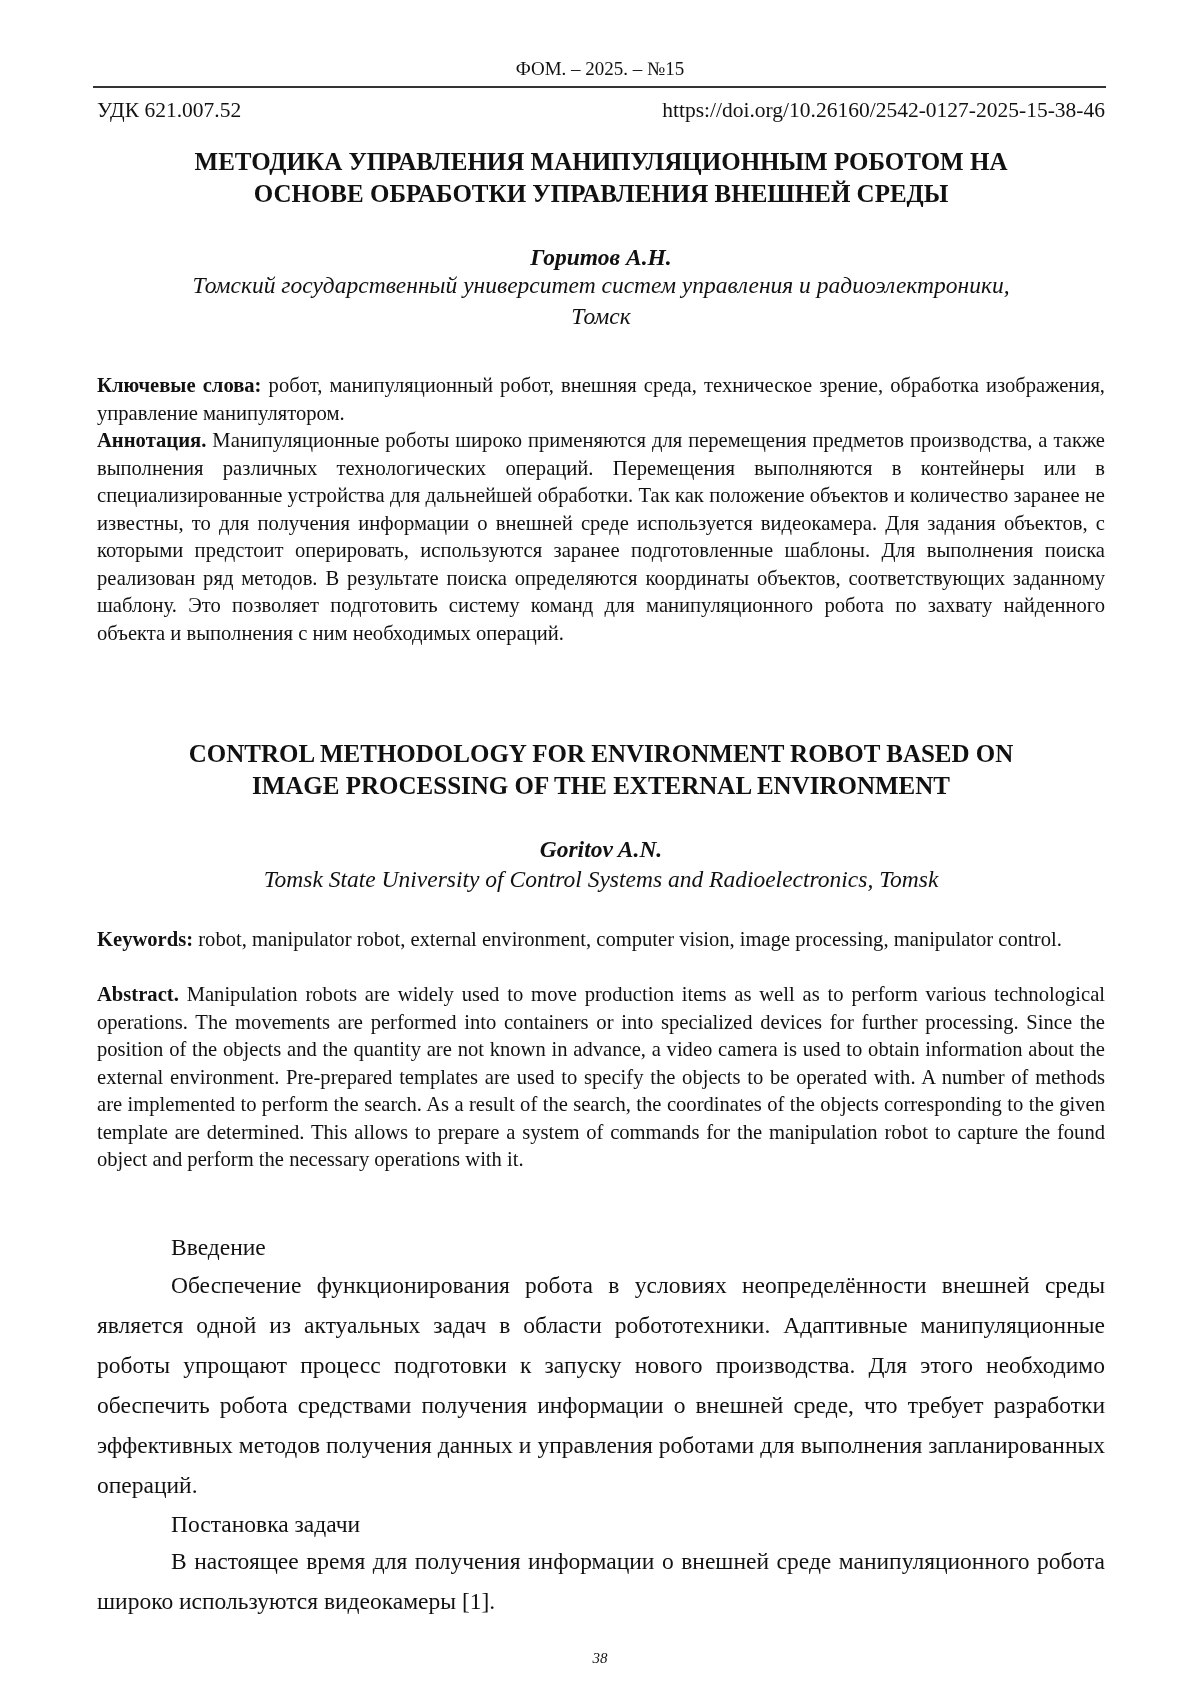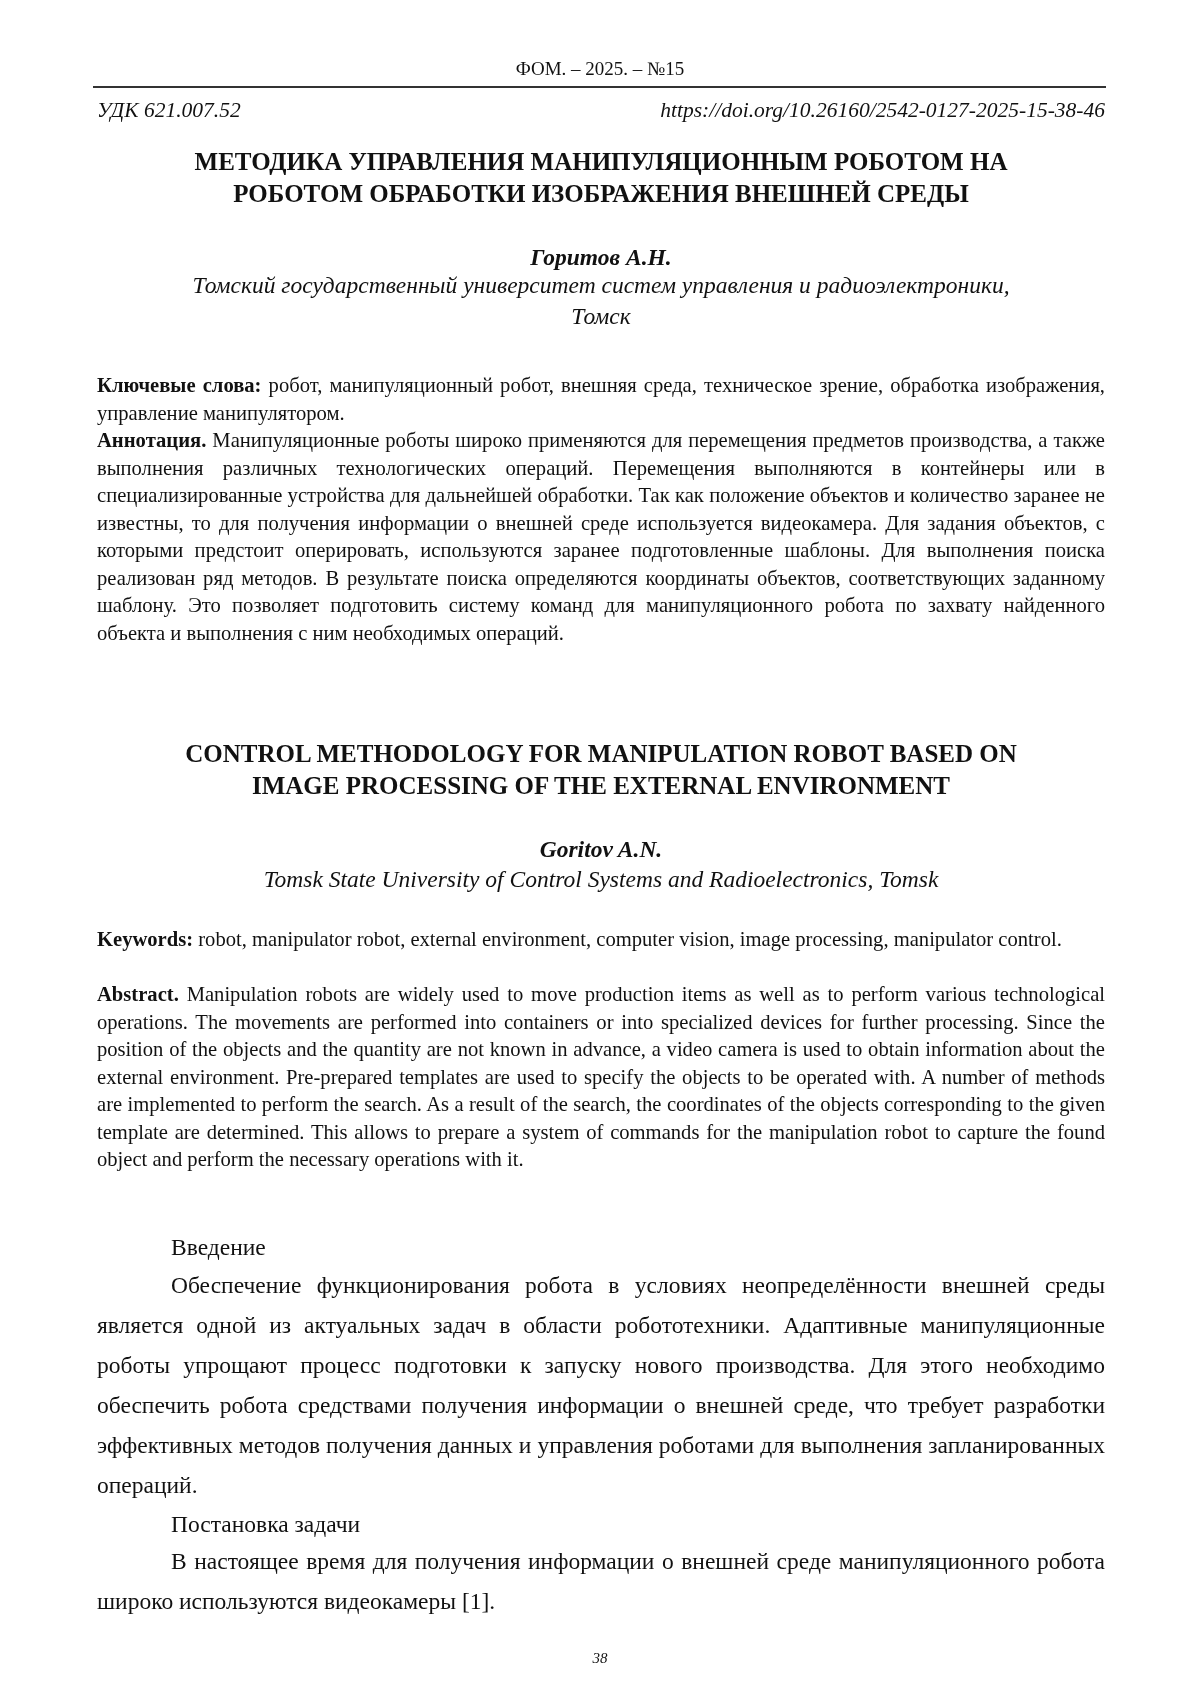--- a/index.html
+++ b/index.html
@@ -1,21 +1,21 @@
 <!DOCTYPE html>
 <html><head>
 <meta charset="utf-8">
 <style>
   html, body { margin: 0; padding: 0; background: #ffffff; }
   body { width: 1200px; height: 1698px; position: relative; overflow: hidden;
          font-family: "Liberation Serif", "DejaVu Serif", serif; color: #111; }
   .page { position: absolute; left: 0; top: 0; width: 1200px; height: 1698px; border-radius: 7px; }
   .running-head { position: absolute; left: 0; width: 1200px; top: 58px; text-align: center; font-size: 19px; }
   .rule { position: absolute; left: 93px; width: 1013px; top: 86px; border-top: 2px solid #333; height: 0; }
-  .meta-row { position: absolute; left: 97px; width: 1008px; top: 98px; font-size: 21.5px; display: flex; justify-content: space-between; font-style: italic; }
+  .meta-row { position: absolute; left: 97px; width: 1008px; top: 98px; font-size: 21.5px; display: flex; justify-content: space-between; }
   .title { position: absolute; left: 97px; width: 1008px; text-align: center; font-weight: bold; font-size: 25px; line-height: 32px; }
   .author { position: absolute; left: 97px; width: 1008px; text-align: center; font-weight: bold; font-style: italic; font-size: 23.5px; }
   .affil { position: absolute; left: 97px; width: 1008px; text-align: center; font-style: italic; font-size: 23.5px; line-height: 31px; }
   .para { position: absolute; left: 97px; width: 1008px; font-size: 20.6px; line-height: 27.5px; text-align: justify; }
   .para b { font-weight: bold; }
   .heading { position: absolute; left: 171px; font-weight: normal; font-size: 23.5px; }
   .body { position: absolute; left: 97px; width: 1008px; font-size: 23.5px; line-height: 40px; text-align: justify; text-indent: 74px; }
   .pagenum { position: absolute; left: 0; width: 1200px; top: 1650px; text-align: center; font-size: 15px; font-style: italic; }
 </style>
 </head>
@@ -24,34 +24,34 @@
 <div class="page">
   <div class="running-head">ФОМ. – 2025. – №15</div>
   <div class="rule"></div>
   <div class="meta-row">
     <span>УДК 621.007.52</span>
     <span>https://doi.org/10.26160/2542-0127-2025-15-38-46</span>
   </div>
 
   <div class="title" style="top:146px;">
     <div>МЕТОДИКА УПРАВЛЕНИЯ МАНИПУЛЯЦИОННЫМ РОБОТОМ НА</div>
-    <div>РОБОТОМ ОБРАБОТКИ ИЗОБРАЖЕНИЯ ВНЕШНЕЙ СРЕДЫ</div>
+    <div>ОСНОВЕ ОБРАБОТКИ УПРАВЛЕНИЯ ВНЕШНЕЙ СРЕДЫ</div>
   </div>
 
   <div class="author" style="top:244px;">Горитов А.Н.</div>
   <div class="affil" style="top:270px;">
     <div>Томский государственный университет систем управления и радиоэлектроники,</div>
     <div>Томск</div>
   </div>
 
   <div class="para" style="top:372px;"><b>Ключевые слова:</b><span> робот, манипуляционный робот, внешняя среда, техническое зрение, обработка изображения, управление манипулятором.</span></div>
   <div class="para" style="top:427px;"><b>Аннотация.</b><span> Манипуляционные роботы широко применяются для перемещения предметов производства, а также выполнения различных технологических операций. Перемещения выполняются в контейнеры или в специализированные устройства для дальнейшей обработки. Так как положение объектов и количество заранее не известны, то для получения информации о внешней среде используется видеокамера. Для задания объектов, с которыми предстоит оперировать, используются заранее подготовленные шаблоны. Для выполнения поиска реализован ряд методов. В результате поиска определяются координаты объектов, соответствующих заданному шаблону. Это позволяет подготовить систему команд для манипуляционного робота по захвату найденного объекта и выполнения с ним необходимых операций.</span></div>
 
   <div class="title" style="top:738px;">
-    <div>CONTROL METHODOLOGY FOR MANIPULATION ROBOT BASED ON</div>
+    <div>CONTROL METHODOLOGY FOR ENVIRONMENT ROBOT BASED ON</div>
     <div>IMAGE PROCESSING OF THE EXTERNAL ENVIRONMENT</div>
   </div>
 
   <div class="author" style="top:836px;">Goritov A.N.</div>
   <div class="affil" style="top:864px;text-align:center;">Tomsk State University of Control Systems and Radioelectronics, Tomsk</div>
 
   <div class="para" style="top:926px;"><b>Keywords:</b><span> robot, manipulator robot, external environment, computer vision, image processing, manipulator control.</span></div>
   <div class="para" style="top:981px;"><b>Abstract.</b><span> Manipulation robots are widely used to move production items as well as to perform various technological operations. The movements are performed into containers or into specialized devices for further processing. Since the position of the objects and the quantity are not known in advance, a video camera is used to obtain information about the external environment. Pre-prepared templates are used to specify the objects to be operated with. A number of methods are implemented to perform the search. As a result of the search, the coordinates of the objects corresponding to the given template are determined. This allows to prepare a system of commands for the manipulation robot to capture the found object and perform the necessary operations with it.</span></div>
 
   <div class="heading" style="top:1234px;">Введение</div>

